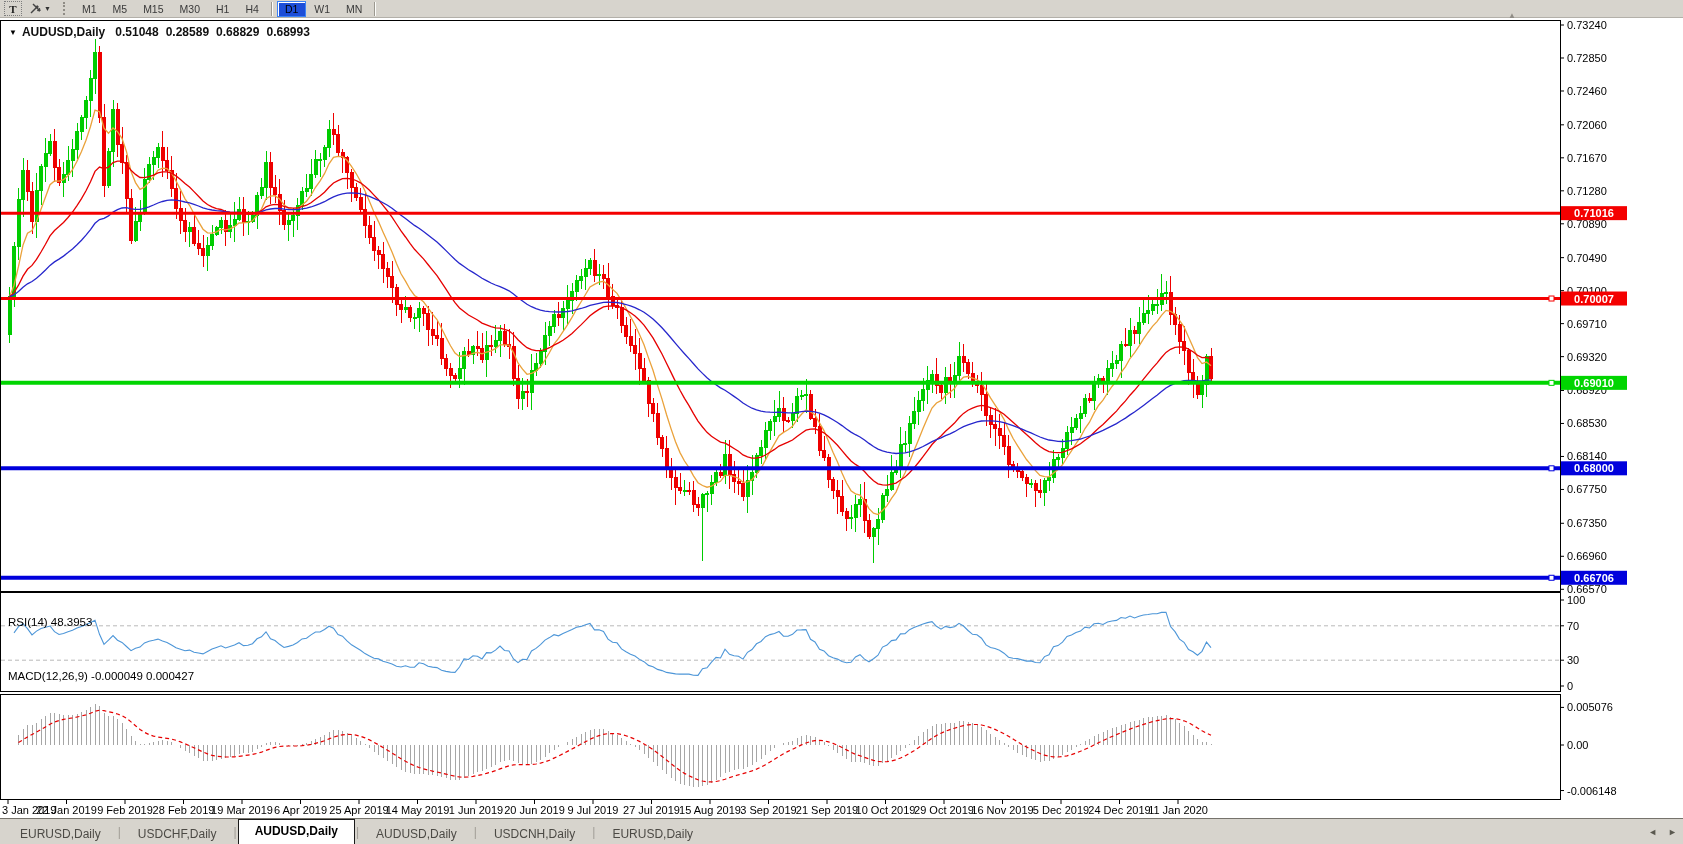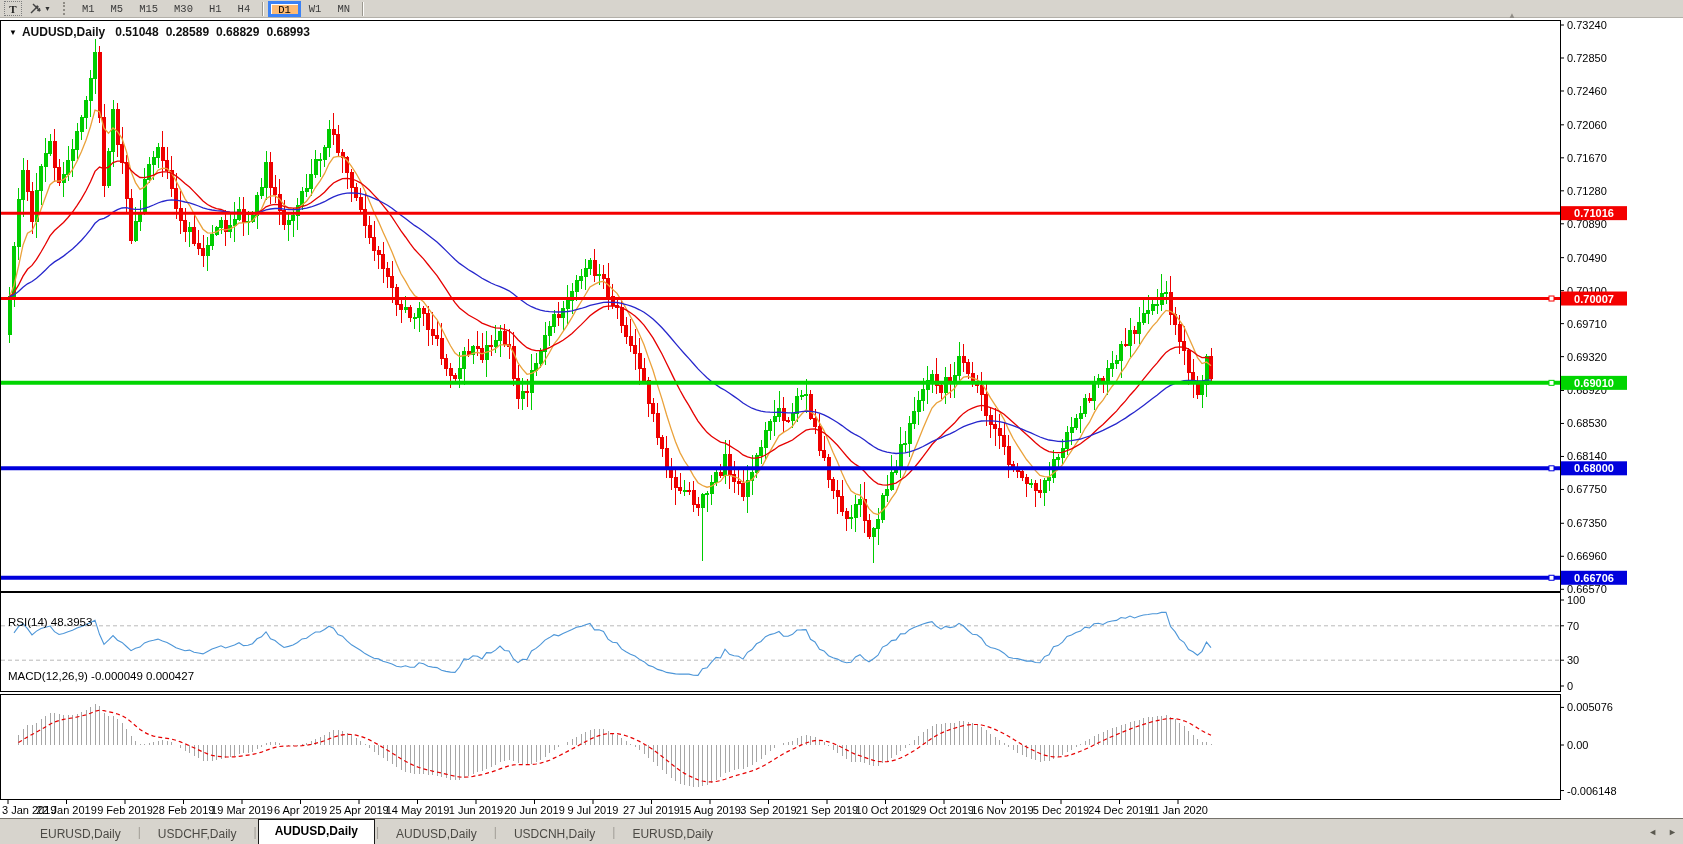--- a/index.html
+++ b/index.html
@@ -12,43 +12,43 @@
            padding-left:4px;box-sizing:border-box;}
   .t-btn{width:18px;height:15px;border:1px dotted #7d7d7d;background:transparent;
          font-family:"Liberation Serif",serif;font-weight:bold;font-size:11px;
          line-height:12px;padding:0;color:#222;margin-right:6px;cursor:default;}
   .icon-wrap{display:flex;align-items:center;margin-right:2px;}
   .caret{font-size:7px;color:#333;margin-left:1px;}
   .grip{width:2px;height:13px;border-left:2px dotted #8f8c85;margin:0 7px 0 10px;}
   .sep{width:1px;height:14px;background:#9b988f;border-right:1px solid #fdfdfb;margin:0 4px;}
   .tf-wrap{display:flex;align-items:center;height:18px;}
   .tf-btn{border:1px solid transparent;background:transparent;font-size:10.5px;color:#3a3a3a;
-          padding:0 7px;height:16px;font-family:Liberation Mono, monospace;cursor:default;}
-  .tf-btn.active{background:#fdba74;border:3px solid #3b82f6;box-shadow:inset 1px 1px 0 #ffffff;color:#000;}
+          padding:0 7px;height:16px;font-family:Liberation Sans, sans-serif;cursor:default;}
+  .tf-btn.active{background:#1d4ed8;border:1px solid #3b82f6;box-shadow:inset 1px 1px 0 #ffffff;color:#000;}
 
   
   svg{position:absolute;left:0;}
   svg text{font-family:"Liberation Sans",sans-serif;}
   #main-svg{top:20px;}
   #rsi-svg{top:592px;}
   #macd-svg{top:694px;}
   #date-svg{top:800px;}
 
   .chart-title{position:absolute;left:9px;top:25px;font-size:12px;font-weight:bold;color:#101010;
                display:flex;align-items:center;z-index:5;}
   .chart-title .tri{font-size:8px;margin-right:5px;color:#000;}
   .chart-title .sym{margin-right:10px;}
   .chart-title .num{margin-right:7px;}
   .ind-label{position:absolute;left:8px;font-size:11.5px;color:#000;z-index:5;}
   .shift-marker{position:absolute;left:1508px;top:11px;font-size:8px;color:#8f8c85;z-index:4;}
 
   
   .tabbar{position:absolute;left:0;top:818px;width:1683px;height:26px;background:#d7d4cd;
           border-top:1px solid #76736c;display:flex;align-items:flex-end;
-          padding-left:24px;box-sizing:border-box;}
+          padding-left:4px;box-sizing:border-box;}
   .tabs{display:flex;align-items:flex-end;height:100%;}
   .tab{height:19px;line-height:19px;padding:0 16px;font-size:12px;color:#4c4a45;cursor:default;}
   .tab.active{background:#ffffff;border:1px solid #1a1a1a;border-bottom:none;font-weight:bold;
               color:#000;height:24px;line-height:22px;}
   .tabsep{color:#a09d96;font-size:12px;align-self:center;padding:0 1px;}
   .tab-arrows{position:absolute;right:6px;top:827px;display:flex;gap:11px;color:#5a584f;
               font-size:9px;z-index:6;}
 </style>
 </head>
 <body>

